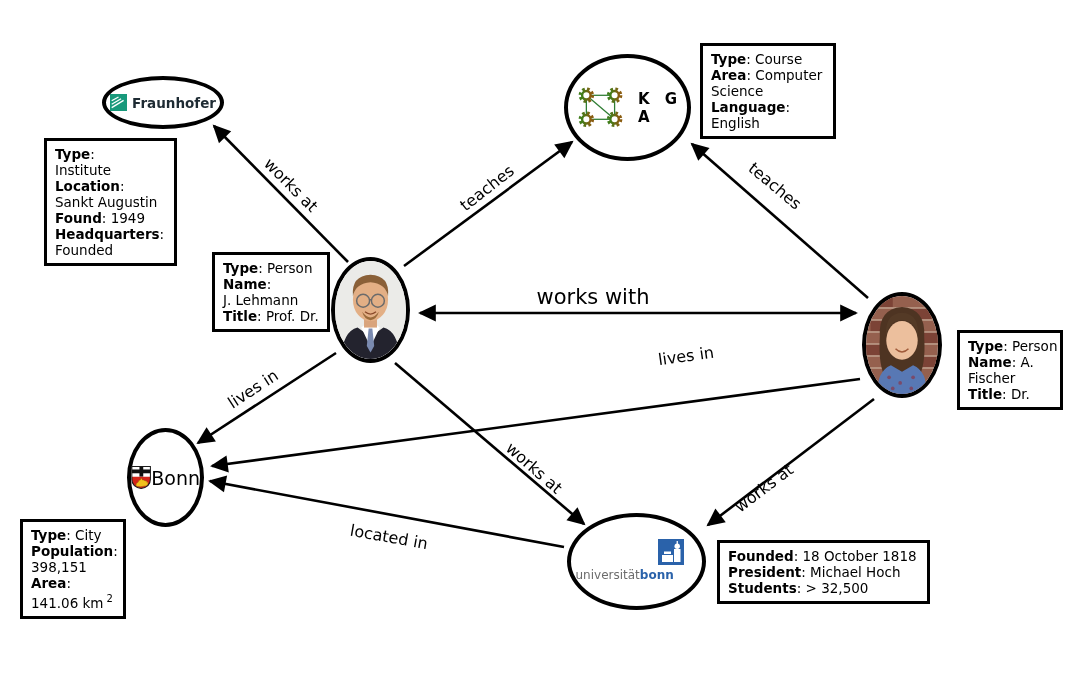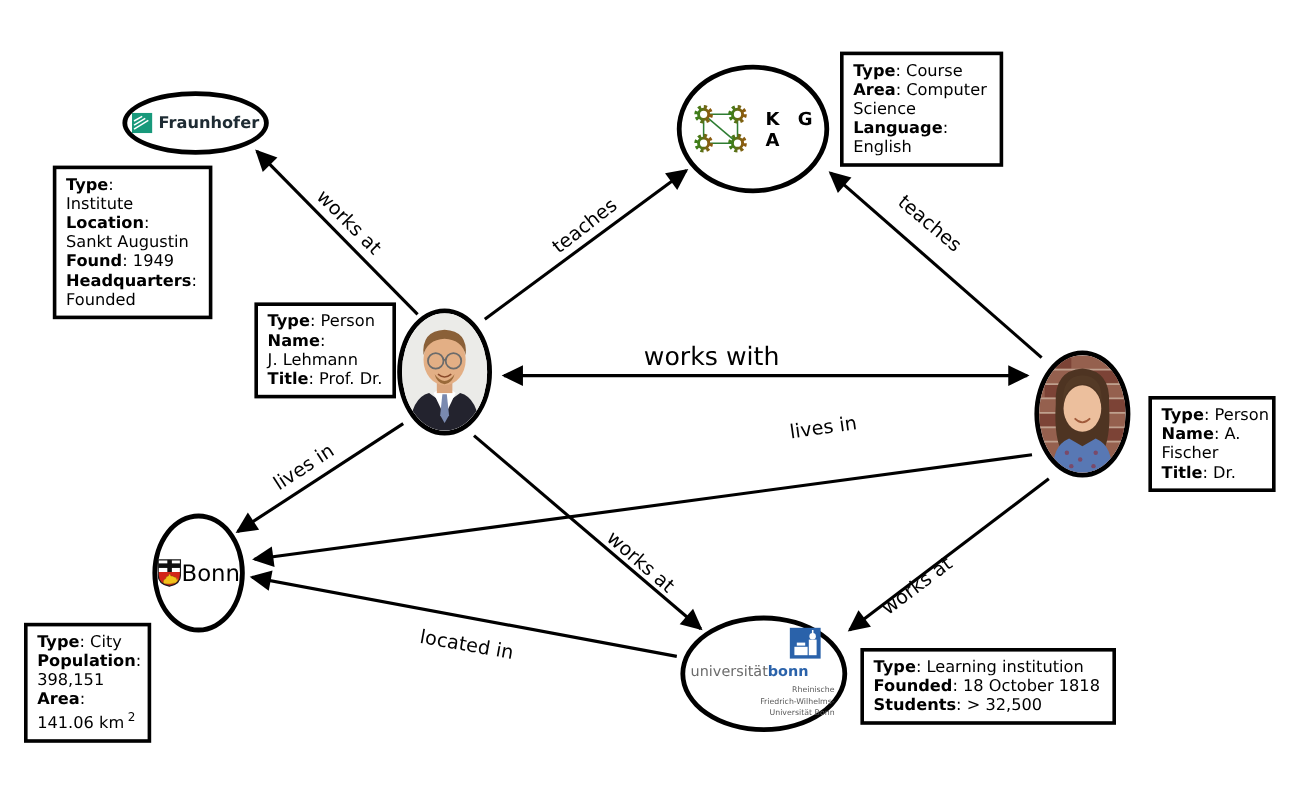--- a/index.html
+++ b/index.html
@@ -188,25 +188,20 @@
           <g fill="#ffffff">
             <rect x="16" y="10" width="6.5" height="13"></rect>
             <circle cx="19.2" cy="7.2" r="2.7"></circle>
             <rect x="18.6" y="2" width="1.3" height="3.5"></rect>
             <rect x="4" y="16" width="11" height="7"></rect>
             <rect x="6" y="12.5" width="7" height="2.5"></rect>
           </g>
         </svg>
       </div>
       <div class="uni-word"><span>universität</span><span class="blue">bonn</span></div>
-      <div class="uni-sub">
-        <div>Rheinische</div>
-        <div>Friedrich-Wilhelms-</div>
-        <div>Universität Bonn</div>
-      </div>
     </div>
   </div>
 
   <div class="ibox" style="left:20px;top:138px;width:133px;margin-left:24px;">
     <div class="ln"><b>Type</b><span>:</span></div>
     <div class="ln"><b></b><span>Institute</span></div>
     <div class="ln"><b>Location</b><span>:</span></div>
     <div class="ln"><b></b><span>Sankt Augustin</span></div>
     <div class="ln"><b>Found</b><span>: 1949</span></div>
     <div class="ln"><b>Headquarters</b><span>:</span></div>
@@ -237,18 +232,18 @@
 
   <div class="ibox" style="left:20px;top:487px;width:106px;margin-top:32px;">
     <div class="ln"><b>Type</b><span>: City</span></div>
     <div class="ln"><b>Population</b><span>:</span></div>
     <div class="ln"><b></b><span>398,151</span></div>
     <div class="ln"><b>Area</b><span>:</span></div>
     <div class="ln"><b></b><span>141.06 km</span><sup>2</sup></div>
   </div>
 
   <div class="ibox" style="left:717px;top:540px;width:213px;">
-    <div class="ln"><b>Type</b><span>: Learning institution</span></div>
     <div class="ln"><b>Founded</b><span>: 18 October 1818</span></div>
+    <div class="ln"><b>President</b><span>: Michael Hoch</span></div>
     <div class="ln"><b>Students</b><span>: &gt; 32,500</span></div>
   </div>
 
 </div>
 
 </body></html>

